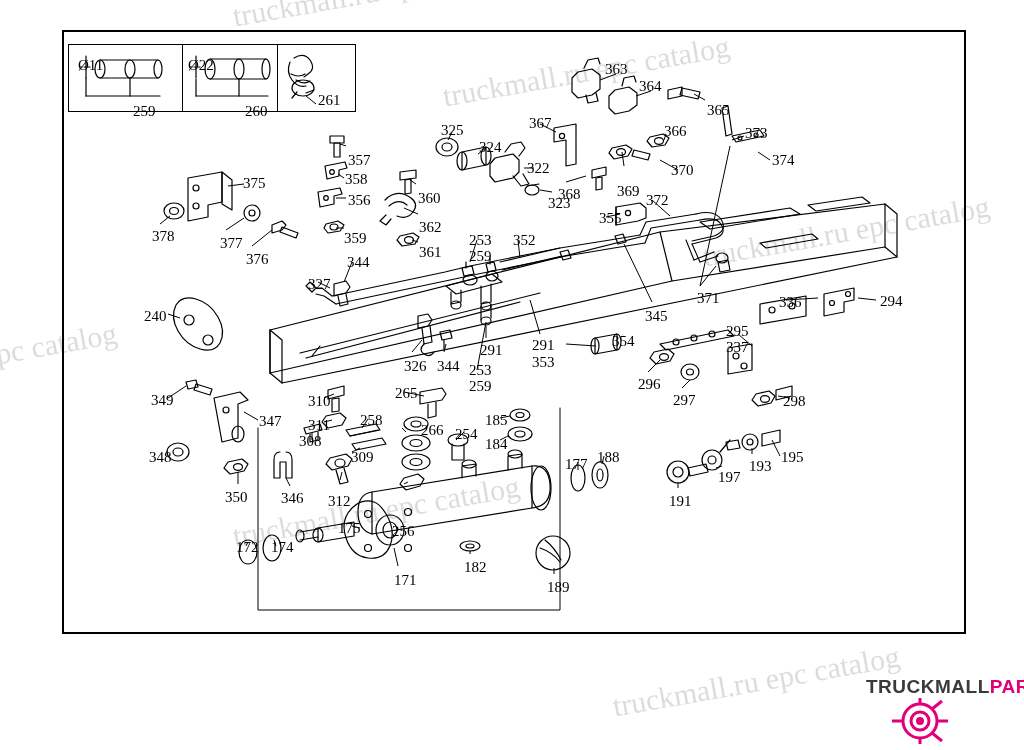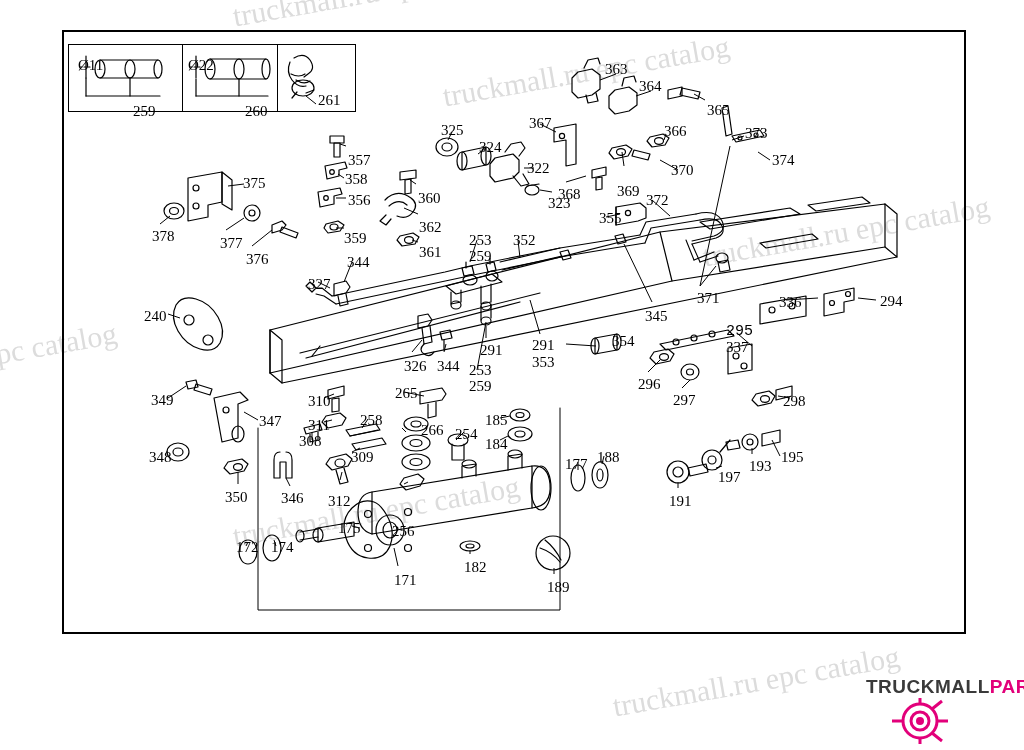--- a/index.html
+++ b/index.html
@@ -504,21 +504,21 @@
       <div class="lbl" style="left: 599px; top: 211px;">355</div>
       <div class="lbl" style="left: 513px; top: 233px;">352</div>
       <div class="lbl" style="left: 469px; top: 233px;">253</div>
       <div class="lbl" style="left: 469px; top: 249px;">259</div>
       <div class="lbl" style="left: 347px; top: 255px;">344</div>
       <div class="lbl" style="left: 308px; top: 277px;">327</div>
       <div class="lbl" style="left: 697px; top: 291px;">371</div>
       <div class="lbl" style="left: 645px; top: 309px;">345</div>
       <div class="lbl" style="left: 779px; top: 295px;">336</div>
       <div class="lbl" style="left: 880px; top: 294px;">294</div>
-      <div class="lbl" style="left: 726px; top: 324px; font-family: Liberation Mono, monospace;">295</div>
+      <div class="lbl" style="left: 726px; top: 324px;">295</div>
       <div class="lbl" style="left: 726px; top: 340px;">337</div>
       <div class="lbl" style="left: 144px; top: 309px;">240</div>
       <div class="lbl" style="left: 480px; top: 343px;">291</div>
       <div class="lbl" style="left: 532px; top: 338px;">291</div>
       <div class="lbl" style="left: 532px; top: 355px;">353</div>
       <div class="lbl" style="left: 568px; top: 334px; margin-left: 44px;">354</div>
       <div class="lbl" style="left: 404px; top: 359px;">326</div>
       <div class="lbl" style="left: 437px; top: 359px;">344</div>
       <div class="lbl" style="left: 469px; top: 363px;">253</div>
       <div class="lbl" style="left: 469px; top: 379px;">259</div>

